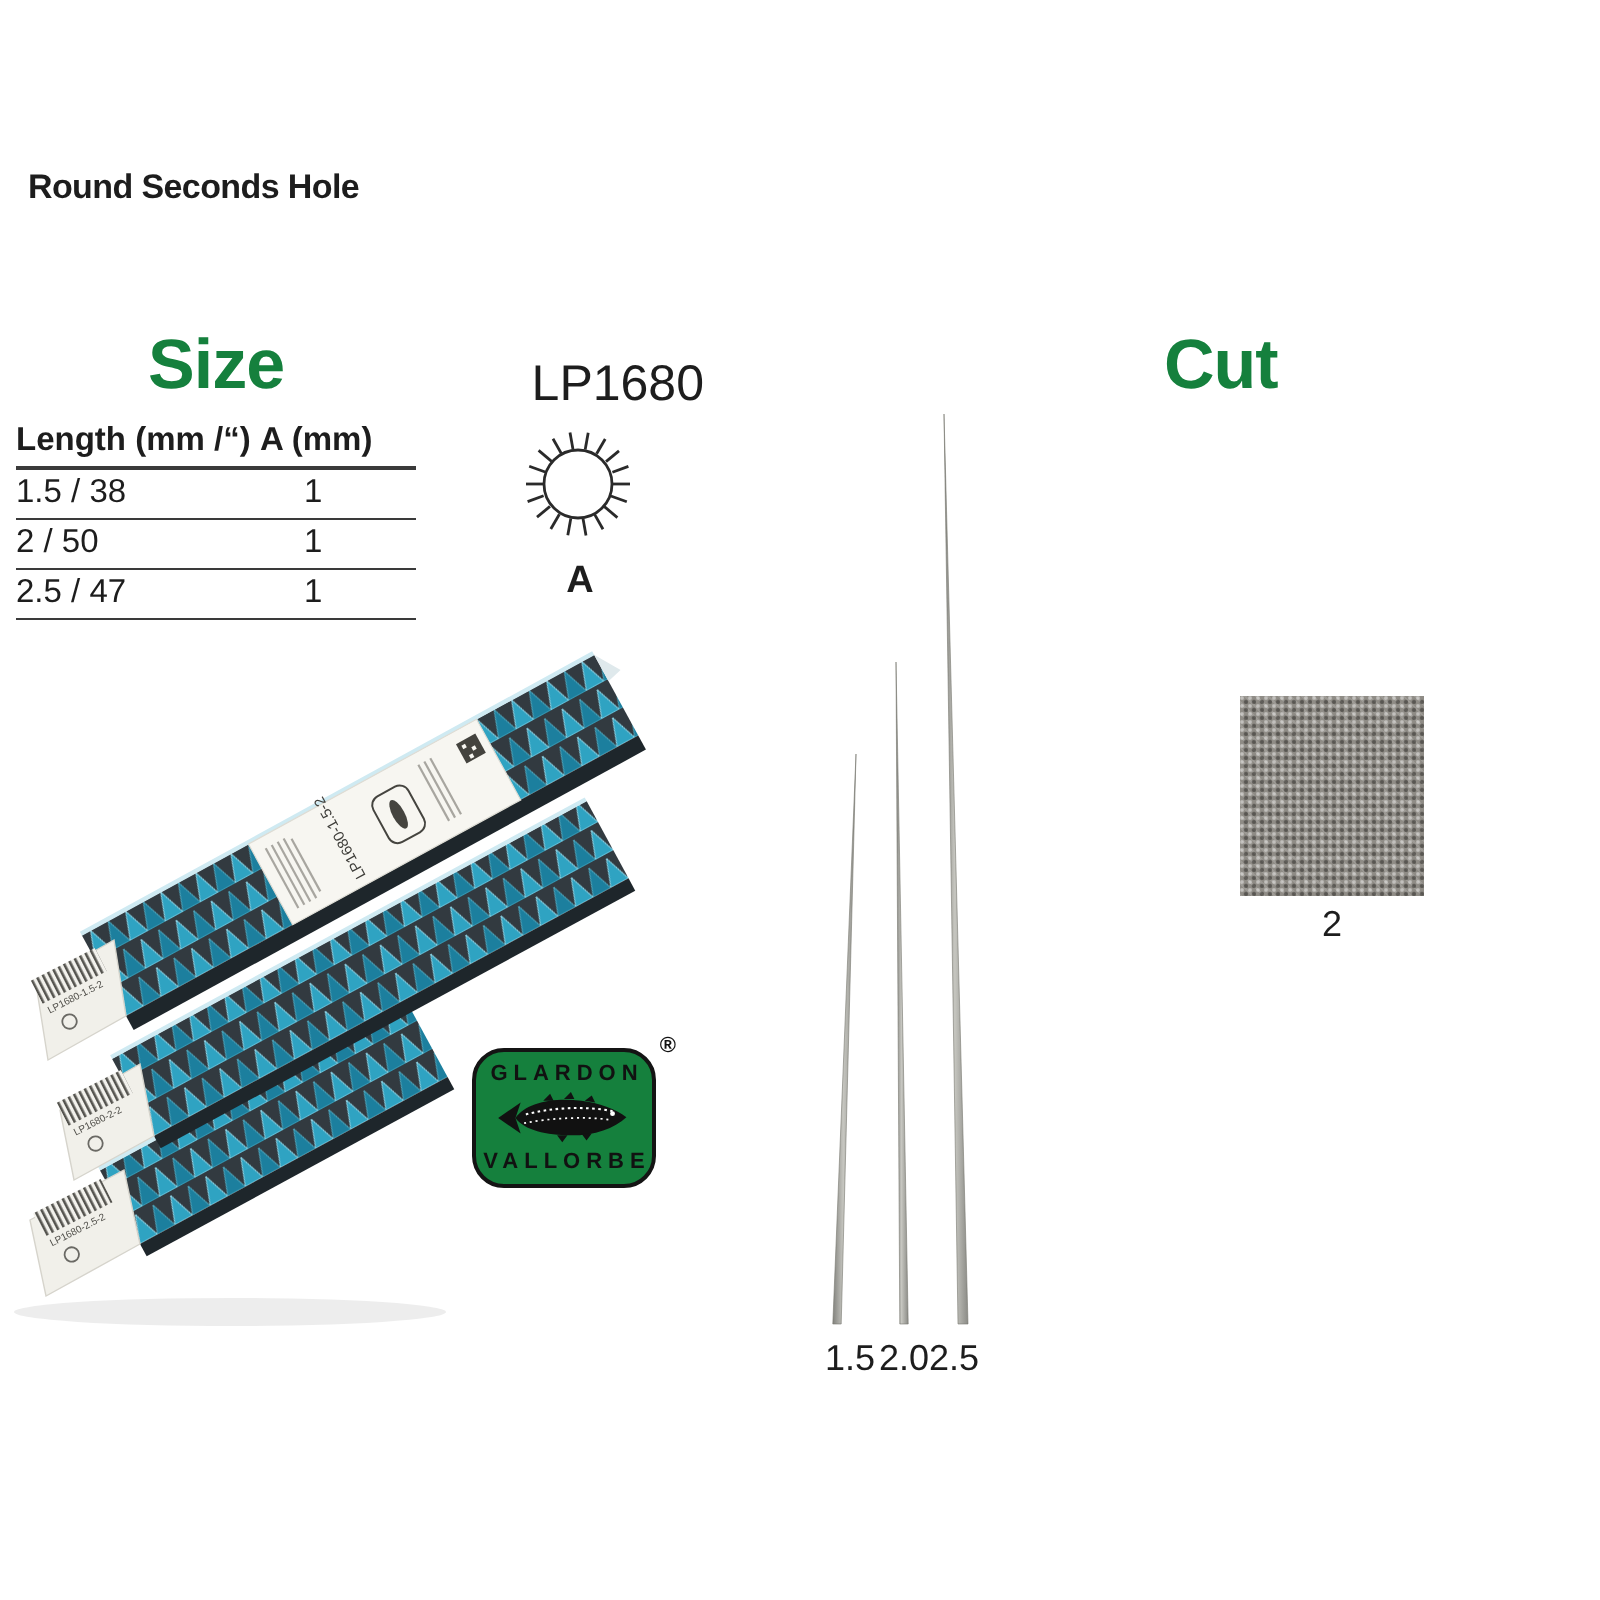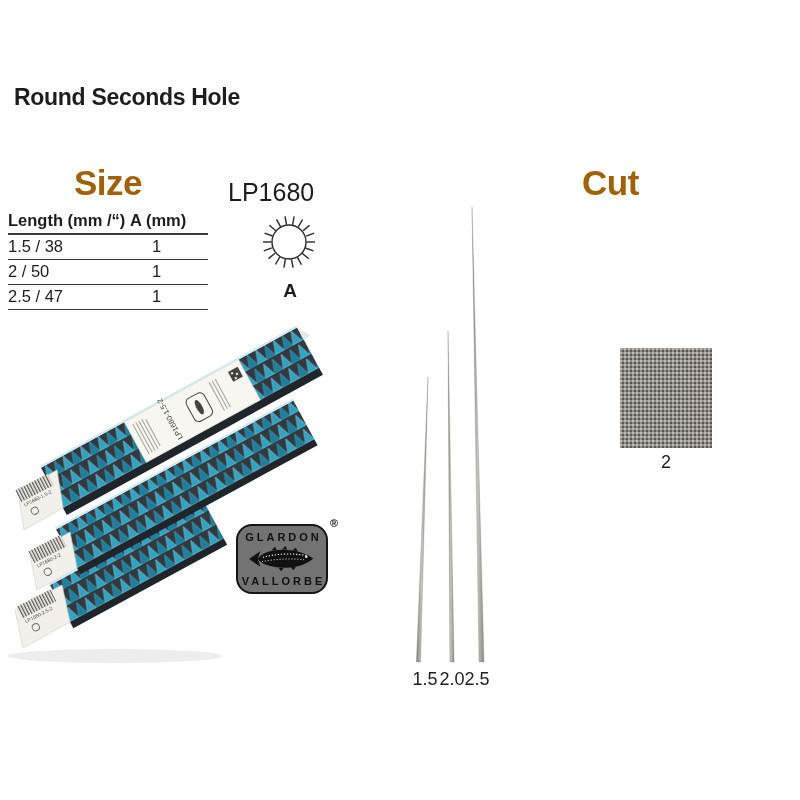--- a/index.html
+++ b/index.html
@@ -2,34 +2,34 @@
 <html><head>
 <meta charset="utf-8">
 <style>
   html,body{margin:0;padding:0;background:#fff;}
   .canvas{
     position:relative;width:800px;height:800px;background:#ffffff;
     font-family:"Liberation Sans", sans-serif;color:#222;overflow:hidden;
   }
   
   .title-row{position:absolute;left:14px;top:84px;display:flex;align-items:baseline;gap:10px;white-space:nowrap;}
-  .title-main{font-size:23px;font-weight:600;letter-spacing:-0.3px;color:#1d1d1d;margin:0;}
+  .title-main{font-size:17px;font-weight:600;letter-spacing:-0.3px;color:#1d1d1d;margin:0;}
   .title-sub{font-size:16.5px;font-weight:400;color:#2a2a2a;letter-spacing:-0.2px;}
   
-  .heading{position:absolute;font-size:35px;font-weight:600;color:#a16207;letter-spacing:-0.5px;}
+  .heading{position:absolute;font-size:35px;font-weight:600;color:#15803d;letter-spacing:-0.5px;}
   #size-heading{left:74px;top:163px;}
   #cut-heading{left:582px;top:163px;}
   
   .size-table{position:absolute;left:8px;top:211px;width:200px;font-size:16.5px;color:#1d1d1d;}
   .size-table .hdr{display:flex;font-weight:bold;padding-bottom:3px;border-bottom:2px solid #3a3a3a;justify-content:flex-end;}
   .size-table .row{display:flex;padding:2px 0 3px 0;border-bottom:1.6px solid #3a3a3a;gap:22px;}
   .size-table .c1{width:122px;}
   .size-table .c2{flex:1;}
   
-  .part-number{position:absolute;left:228px;top:178px;width:124px;text-align:left;font-size:25px;font-weight:500;color:#1d1d1d;}
+  .part-number{position:absolute;left:228px;top:178px;width:124px;text-align:right;font-size:25px;font-weight:500;color:#1d1d1d;}
   #profile-svg{position:absolute;left:252px;top:208px;}
   .dim-label{position:absolute;left:228px;top:280px;width:124px;text-align:center;font-size:19px;font-weight:bold;color:#1d1d1d;}
   
   .cut-swatch{
     position:absolute;left:620px;top:348px;width:92px;height:100px;
     background-color:#8f8c86;
     background-image:
       radial-gradient(circle at 1px 1px, rgba(255,255,255,0.45) 0.6px, transparent 1.3px),
       radial-gradient(circle at 3px 3px, rgba(35,33,30,0.5) 0.7px, transparent 1.4px),
       repeating-linear-gradient(45deg, rgba(255,255,255,0.12) 0 1px, transparent 1px 4px);
@@ -37,21 +37,21 @@
   }
   .cut-number{position:absolute;left:620px;top:452px;width:92px;text-align:center;font-size:18px;color:#1d1d1d;}
   
   #boxes-svg{position:absolute;left:0;top:318px;overflow:visible;}
   #needles-svg{position:absolute;left:395px;top:190px;overflow:visible;}
   .needle-label{position:absolute;top:669px;width:30px;text-align:center;font-size:18px;color:#1d1d1d;}
   #nl-0{left:410px;} #nl-1{left:437px;} #nl-2{left:462px;}
   
   .logo-wrap{position:absolute;left:236px;top:521px;width:104px;height:84px;z-index:6;}
   .logo-box{
-    position:absolute;left:0;top:3px;width:92px;height:70px;background:#737373;
+    position:absolute;left:0;top:3px;width:92px;height:70px;background:#15803d;
     border:2.5px solid #141414;border-radius:16px;
     display:flex;flex-direction:column;align-items:center;justify-content:space-between;
     padding:5px 2px;box-sizing:border-box;
   }
   .logo-text{font-size:11px;font-weight:bold;letter-spacing:3px;color:#111;white-space:nowrap;text-indent:3px;}
   .logo-reg{position:absolute;right:2px;top:-4px;font-size:11px;font-weight:bold;color:#111;}
 </style>
 </head>
 <body>
 

